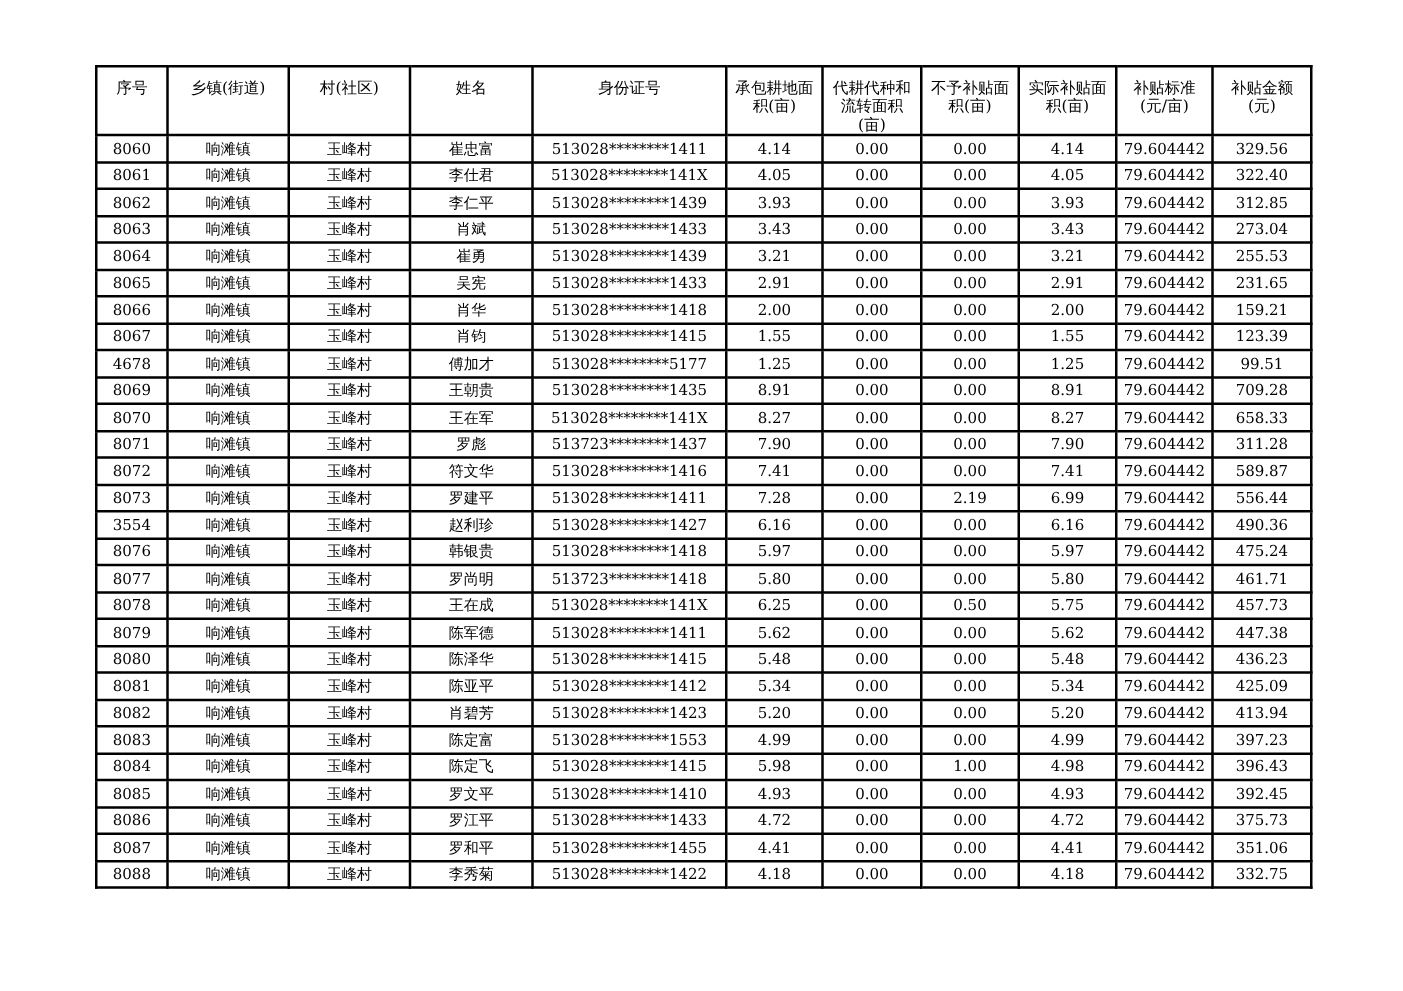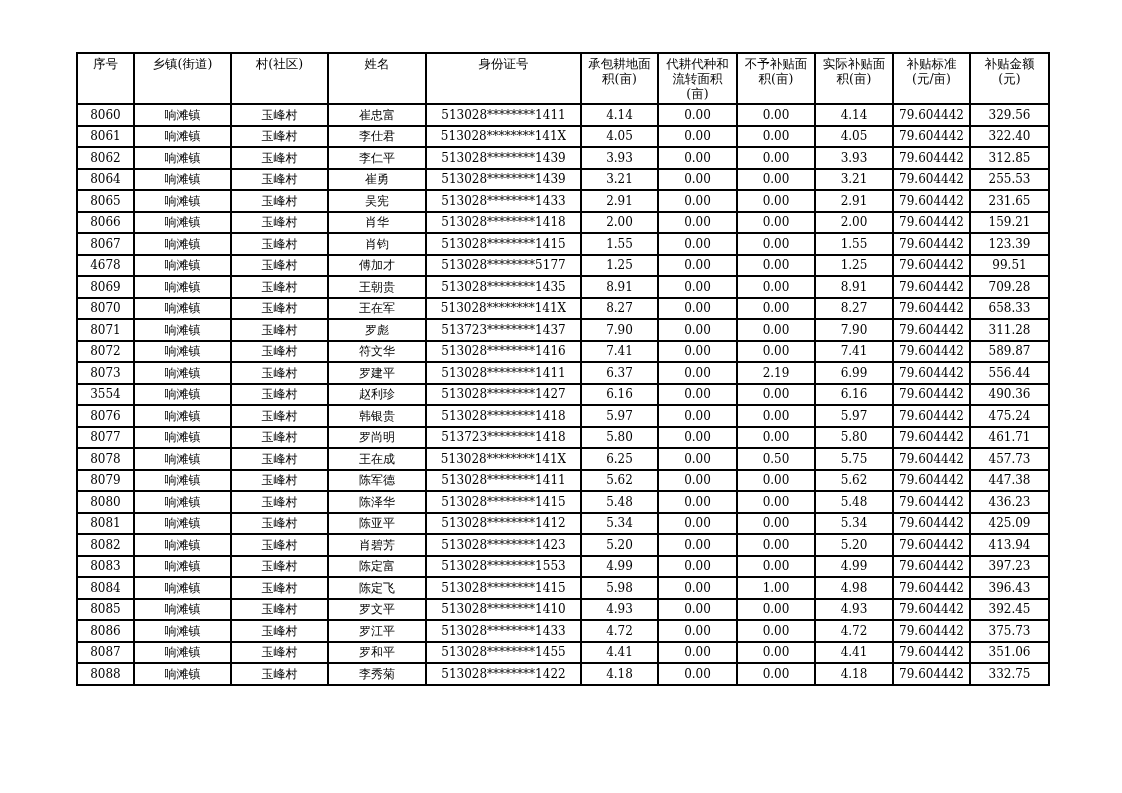--- a/index.html
+++ b/index.html
@@ -27,21 +27,21 @@
   table.subsidy th, table.subsidy td {
     border: 2px solid #000000;
     text-align: center;
     overflow: hidden;
     padding: 0 2px;
   }
   table.subsidy thead tr { height: 51px; }
   table.subsidy th {
     font-weight: normal;
     vertical-align: top;
-    padding-top: 2px;
+    padding-top: 8px;
     font-size: 12.5px;
     line-height: 15px;
     white-space: pre-line;
     word-break: break-all;
     text-align: center;
   }
   table.subsidy tbody tr { height: 21.5px; margin-top: 10px; }
   table.subsidy td {
     font-size: 12px;
     line-height: 1;
@@ -131,20 +131,33 @@
     <td>李仁平</td>
     <td>513028********1439</td>
     <td>3.93</td>
     <td>0.00</td>
     <td>0.00</td>
     <td>3.93</td>
     <td>79.604442</td>
     <td>312.85</td>
   </tr>
         <tr>
+    <td>8063</td>
+    <td>响滩镇</td>
+    <td>玉峰村</td>
+    <td>肖斌</td>
+    <td>513028********1433</td>
+    <td>3.43</td>
+    <td>0.00</td>
+    <td>0.00</td>
+    <td>3.43</td>
+    <td>79.604442</td>
+    <td>273.04</td>
+  </tr>
+        <tr>
     <td>8064</td>
     <td>响滩镇</td>
     <td>玉峰村</td>
     <td>崔勇</td>
     <td>513028********1439</td>
     <td>3.21</td>
     <td>0.00</td>
     <td>0.00</td>
     <td>3.21</td>
     <td>79.604442</td>
@@ -253,21 +266,21 @@
     <td>7.41</td>
     <td>79.604442</td>
     <td>589.87</td>
   </tr>
         <tr>
     <td>8073</td>
     <td>响滩镇</td>
     <td>玉峰村</td>
     <td>罗建平</td>
     <td>513028********1411</td>
-    <td>6.37</td>
+    <td>7.28</td>
     <td>0.00</td>
     <td>2.19</td>
     <td>6.99</td>
     <td>79.604442</td>
     <td>556.44</td>
   </tr>
         <tr>
     <td>3554</td>
     <td>响滩镇</td>
     <td>玉峰村</td>

